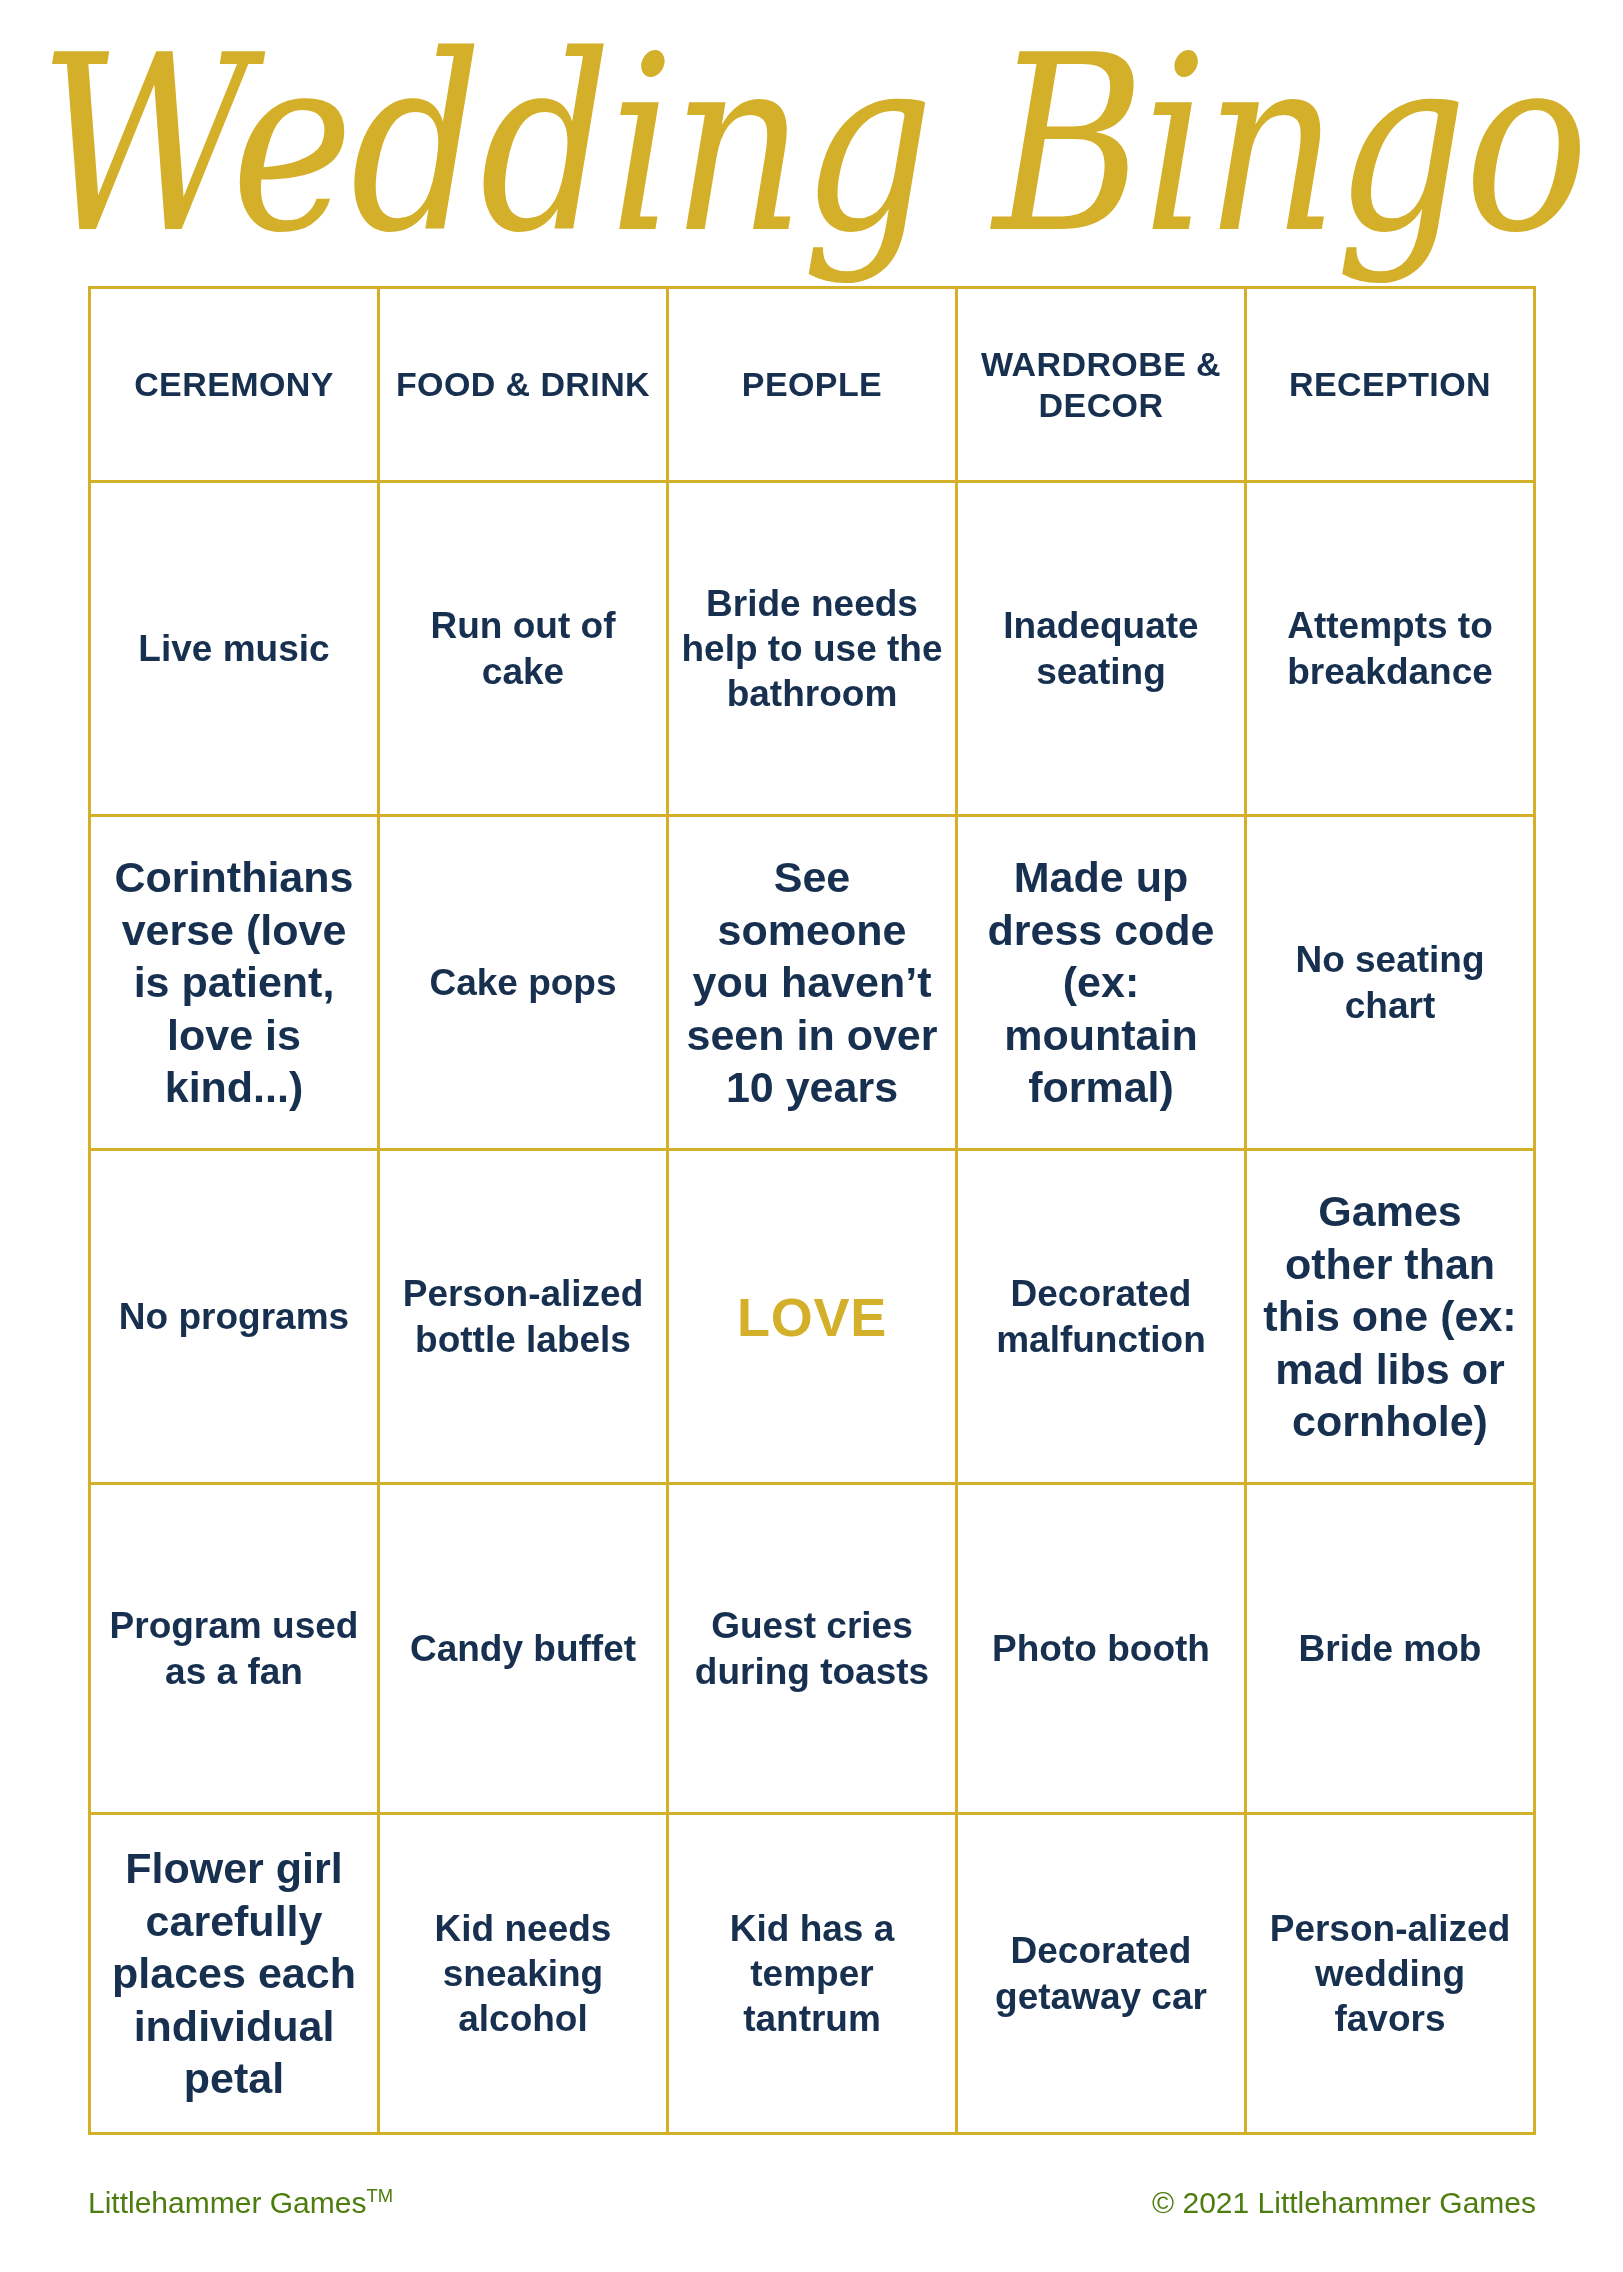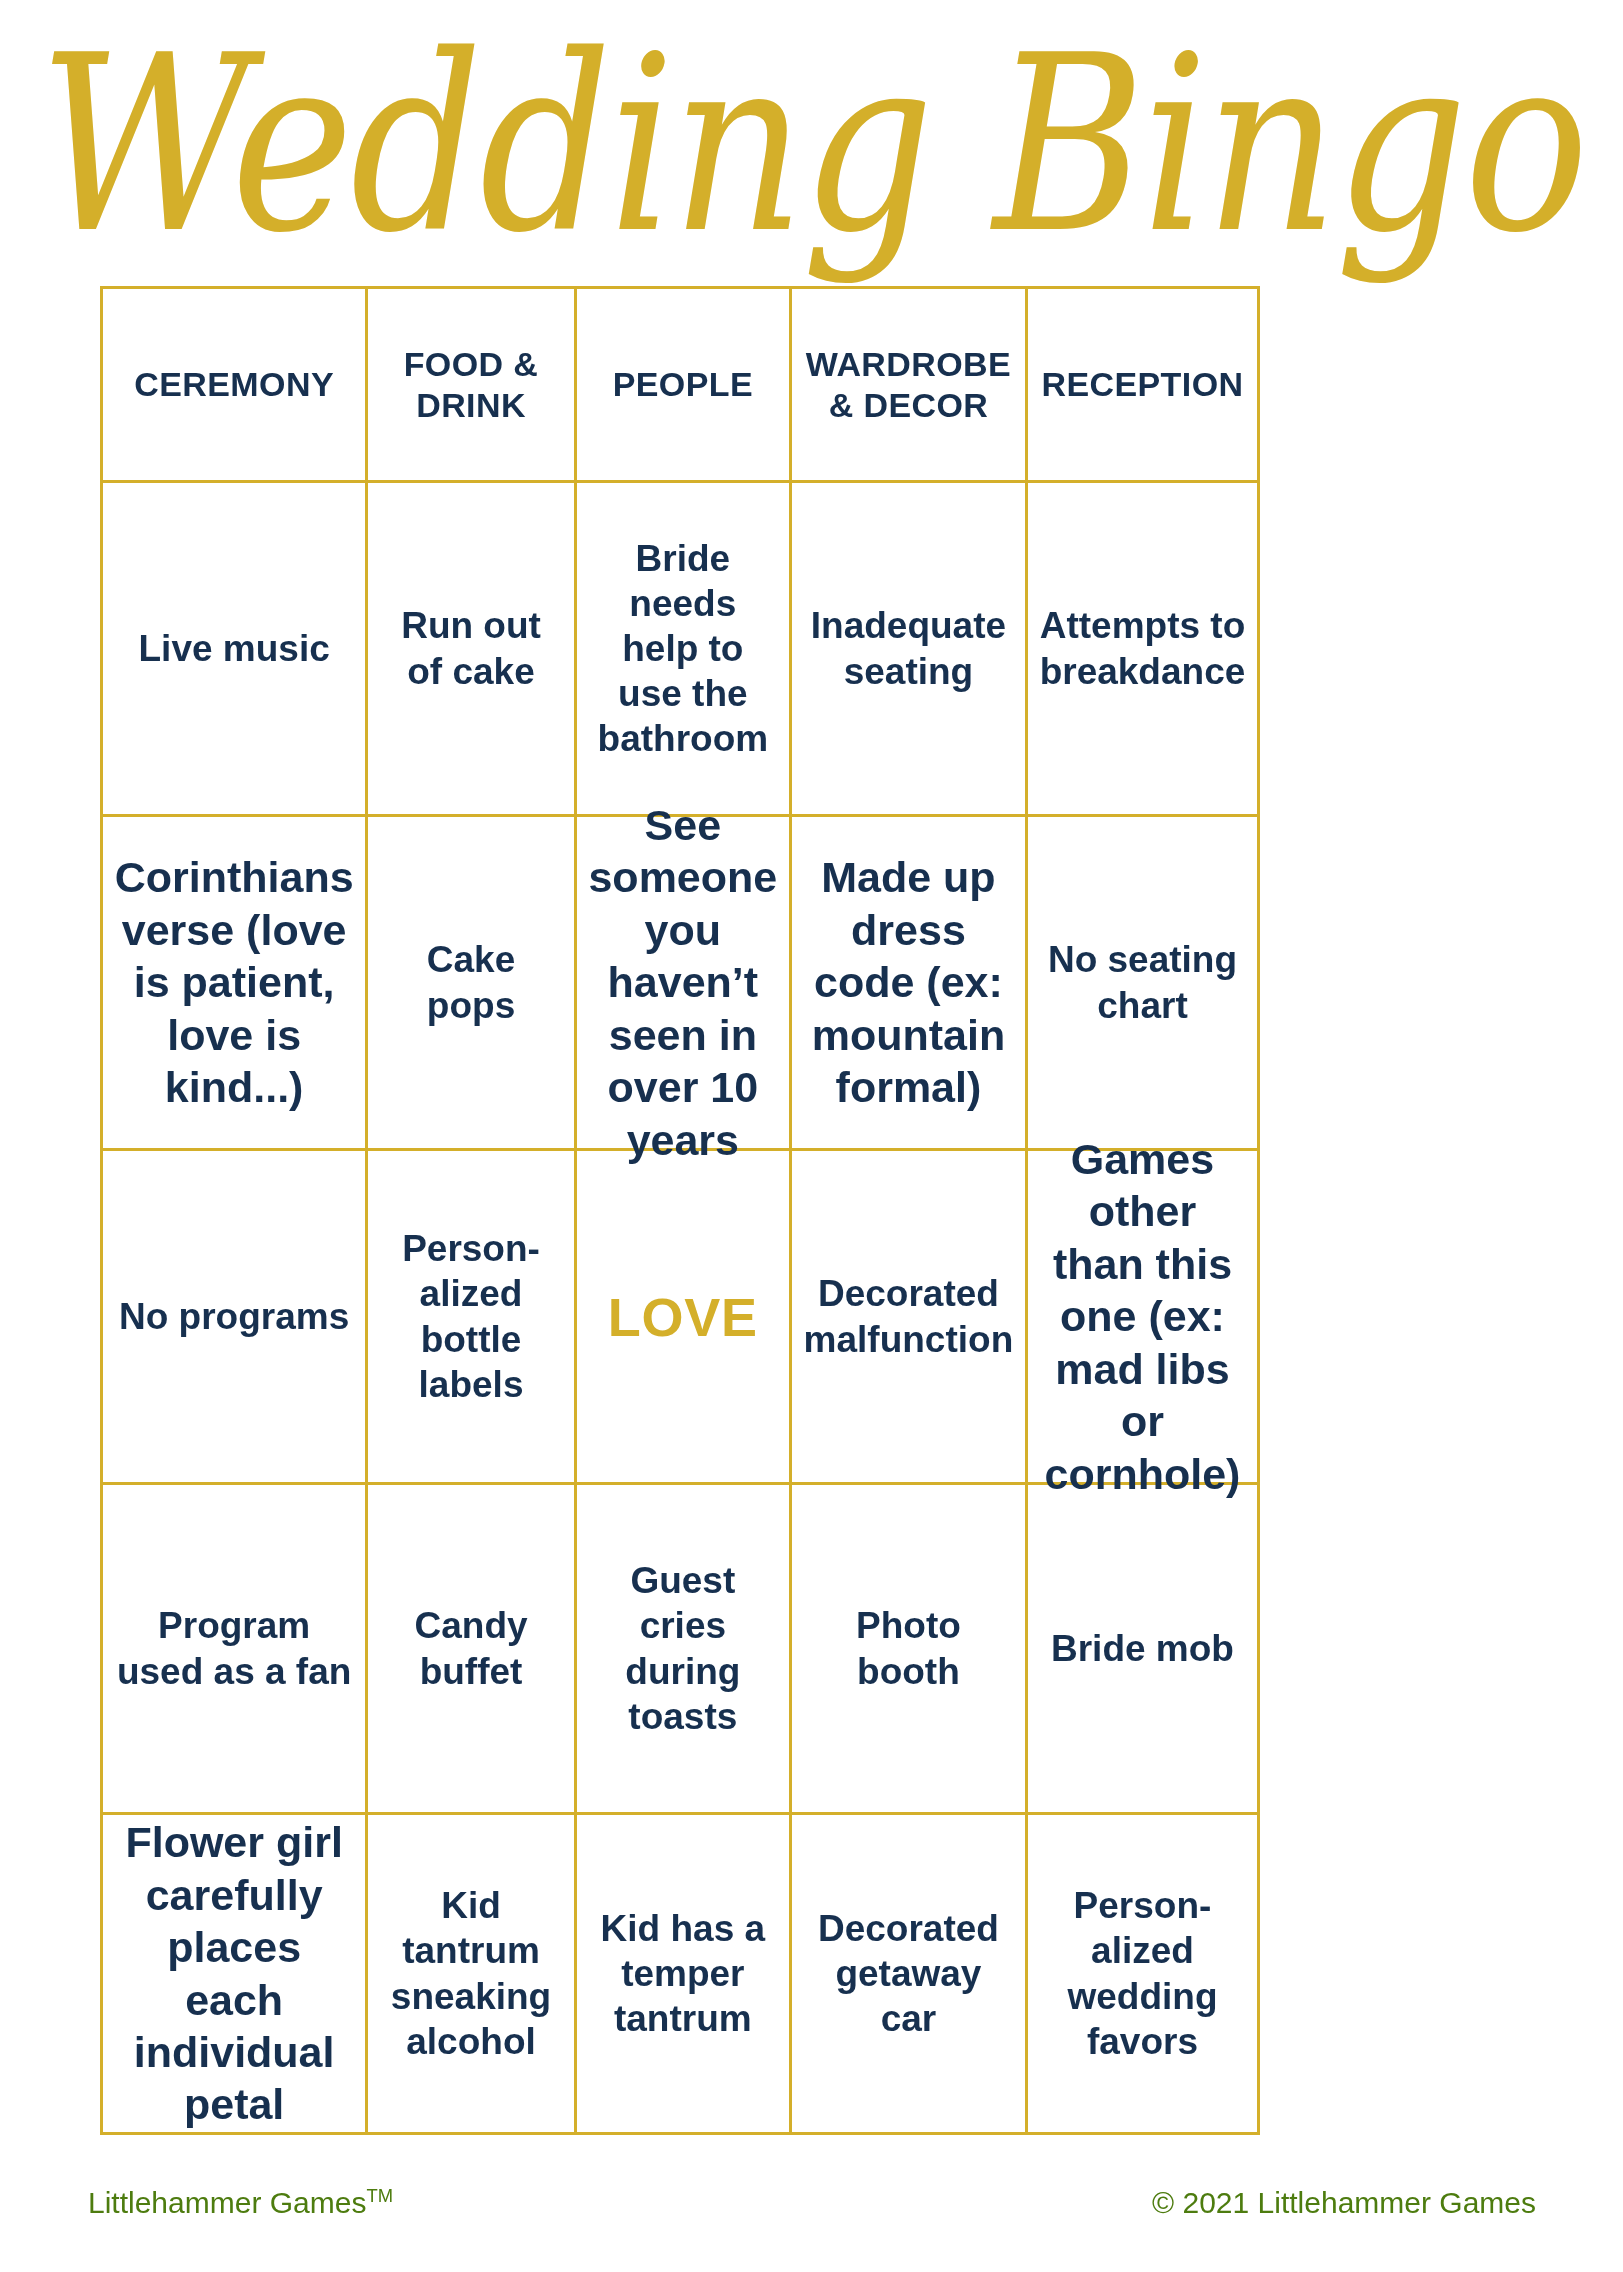--- a/index.html
+++ b/index.html
@@ -43,28 +43,27 @@
     letter-spacing: -3.3px;
     white-space: nowrap;
     margin-top: 23.4px;
     transform: scaleY(1.18);
     transform-origin: top center;
   }
 
   
   .grid {
     position: relative;
-    width: 1160px;
+    width: 1448px;
     border-left: 3.3px solid #d4af2a;
     border-top: 3.3px solid #d4af2a;
     box-sizing: border-box;
     display: grid;
     grid-template-columns: repeat(5, 1fr);
     grid-template-rows: 194px 334px 334px 334px 330px 320px;
-    margin-left: 12px;
   }
   .cell {
     border-right: 3.3px solid #d4af2a;
     border-bottom: 3.3px solid #d4af2a;
     box-sizing: border-box;
     display: flex;
     align-items: center;
     justify-content: center;
     text-align: center;
     padding: 5px 11.7px;
@@ -198,21 +197,21 @@
       <span class="cell-text">Photo booth</span>
     </div>
     <div class="cell">
       <span class="cell-text">Bride mob</span>
     </div>
 
     <div class="cell">
       <span class="cell-text small">Flower girl carefully places each individual petal</span>
     </div>
     <div class="cell">
-      <span class="cell-text">Kid tantrum sneaking alcohol</span>
+      <span class="cell-text">Kid needs sneaking alcohol</span>
     </div>
     <div class="cell">
       <span class="cell-text">Kid has a temper tantrum</span>
     </div>
     <div class="cell">
       <span class="cell-text">Decorated getaway car</span>
     </div>
     <div class="cell">
       <span class="cell-text">Person-alized wedding favors</span>
     </div>

